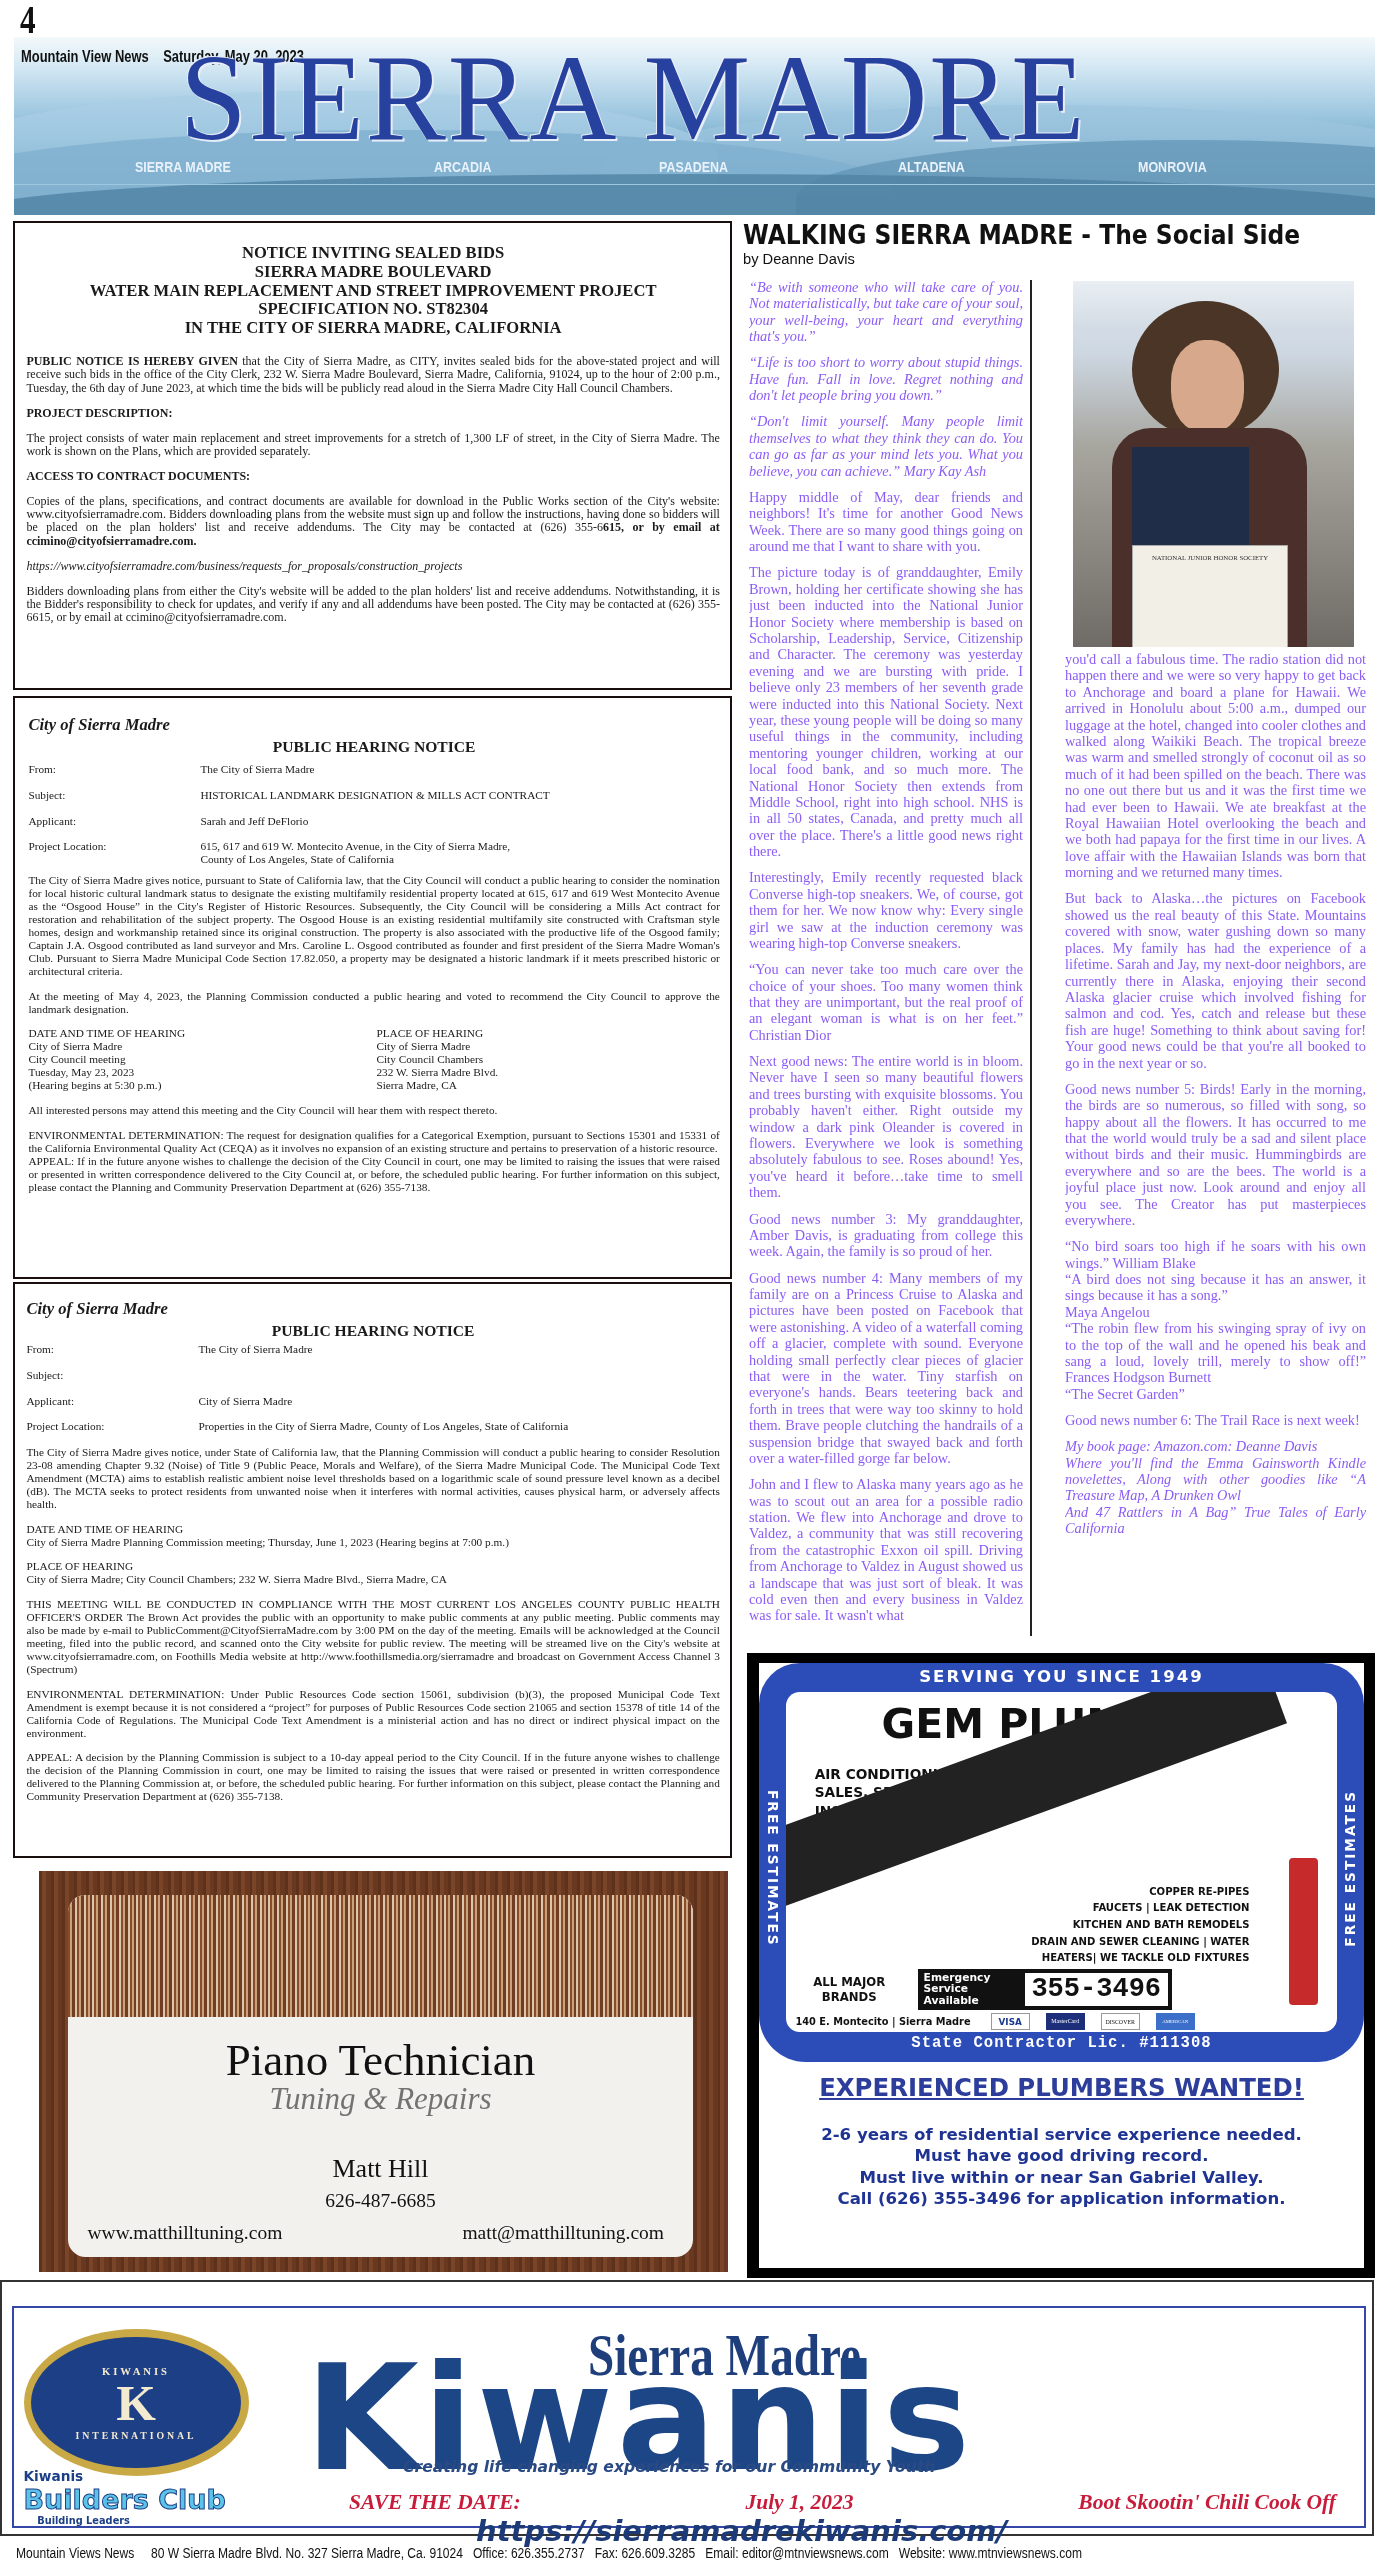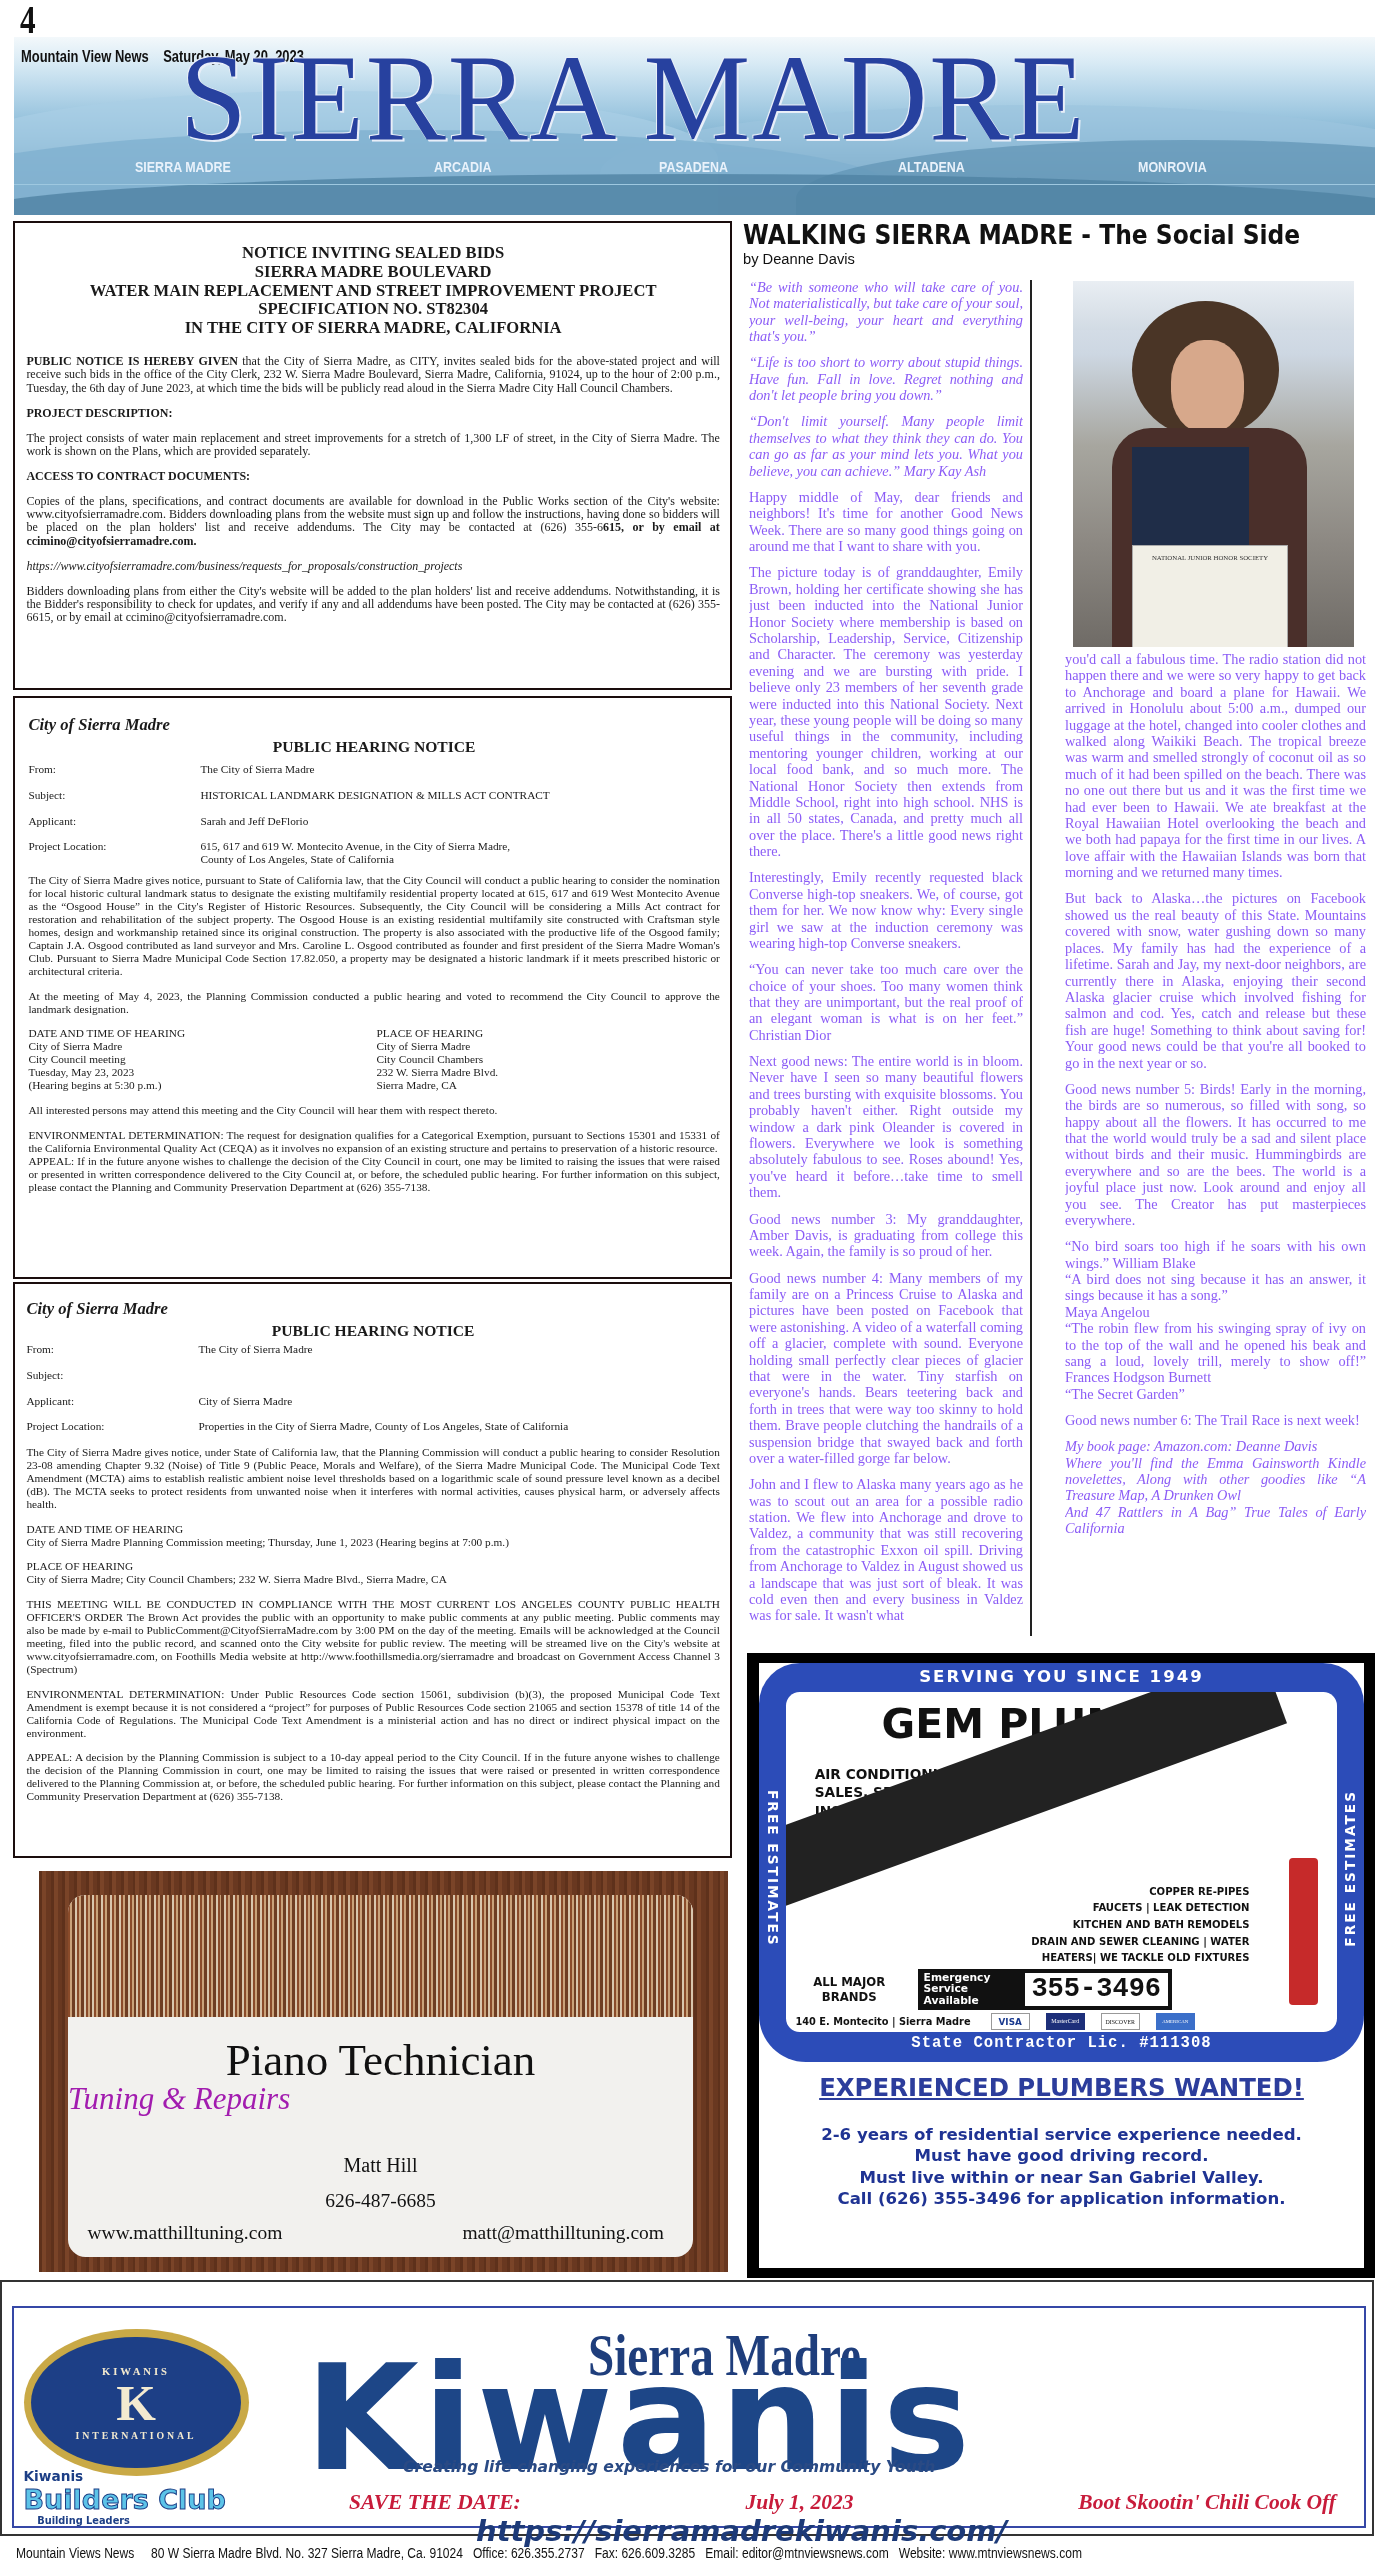--- a/index.html
+++ b/index.html
@@ -38,22 +38,22 @@
 
 #photo{left:1073px;top:281px;width:281px;height:366px;overflow:hidden;
  background:linear-gradient(180deg,#dfe6ee 0%,#cdd7e2 20%,#a7a69f 45%,#8e8a84 70%,#6f6b66 100%)}
 
 #piano{left:39px;top:1871px;width:689px;height:401px;background:#6b3a21;
  background-image:repeating-linear-gradient(90deg,#5e311b 0 2.9px,#7a4428 2.9px 6.8px,#693820 6.8px 11.7px)}
 #piano .card{position:absolute;left:29px;top:24.4px;width:625px;height:362px;background:#f2f1ee;border-radius:17.6px;overflow:hidden}
 #piano .strip{position:absolute;left:0;top:0;width:100%;height:122px;
  background:repeating-linear-gradient(90deg,#8a4b2a 0 2px,#c9a27a 2px 3.9px,#6e3d22 3.9px 6.8px,#d9c6ad 6.8px 8.8px)}
 #piano .t1{position:absolute;top:142px;width:100%;text-align:center;font-family:"Liberation Serif",serif;font-size:45px;line-height:47px;color:#111}
-#piano .t2{position:absolute;top:186px;width:100%;font-family:"Liberation Serif",serif;font-style:italic;font-size:31px;color:#a21caf}
-#piano .t3{position:absolute;top:259px;width:100%;text-align:center;font-family:"Liberation Serif",serif;font-size:20px;color:#111}
+#piano .t2{position:absolute;top:186px;width:100%;text-align:center;font-family:"Liberation Serif",serif;font-style:italic;font-size:31px;color:#737373}
+#piano .t3{position:absolute;top:259px;width:100%;text-align:center;font-family:"Liberation Serif",serif;font-size:26px;color:#111}
 #piano .t4{position:absolute;top:295px;width:100%;text-align:center;font-family:"Liberation Serif",serif;font-size:19.5px;color:#111}
 #piano .t5{position:absolute;top:327px;left:19.5px;font-family:"Liberation Serif",serif;font-size:19.5px;color:#111}
 #piano .t6{position:absolute;top:327px;right:29px;font-family:"Liberation Serif",serif;font-size:19.5px;color:#111}
 #gem{left:747px;top:1653px;width:629px;height:625px;background:#000000;padding:9.8px 11.7px}
 #gem .inner{position:relative;width:100%;height:100%;background:#fff}
 #gem .top{position:absolute;left:0;top:0;width:100%;height:399px;background:#2c4cb8;border-radius:41px 41px 47px 47px}
 #gem .serving{position:absolute;top:3.9px;width:100%;text-align:center;font-family:"DejaVu Sans",sans-serif;font-weight:bold;font-size:16.6px;color:#fff;letter-spacing:2px}
 #gem .white{position:absolute;left:27px;top:29px;right:27px;height:340px;background:#fff;border-radius:13.7px;overflow:hidden}
 #gem .side{position:absolute;top:127px;font-family:"DejaVu Sans",sans-serif;font-weight:bold;font-size:13.7px;color:#fff;letter-spacing:2px;writing-mode:vertical-rl}
 #gem .band{position:absolute;left:-39px;top:147px;width:547px;height:76px;background:#222;transform:rotate(-20deg);transform-origin:left top}

